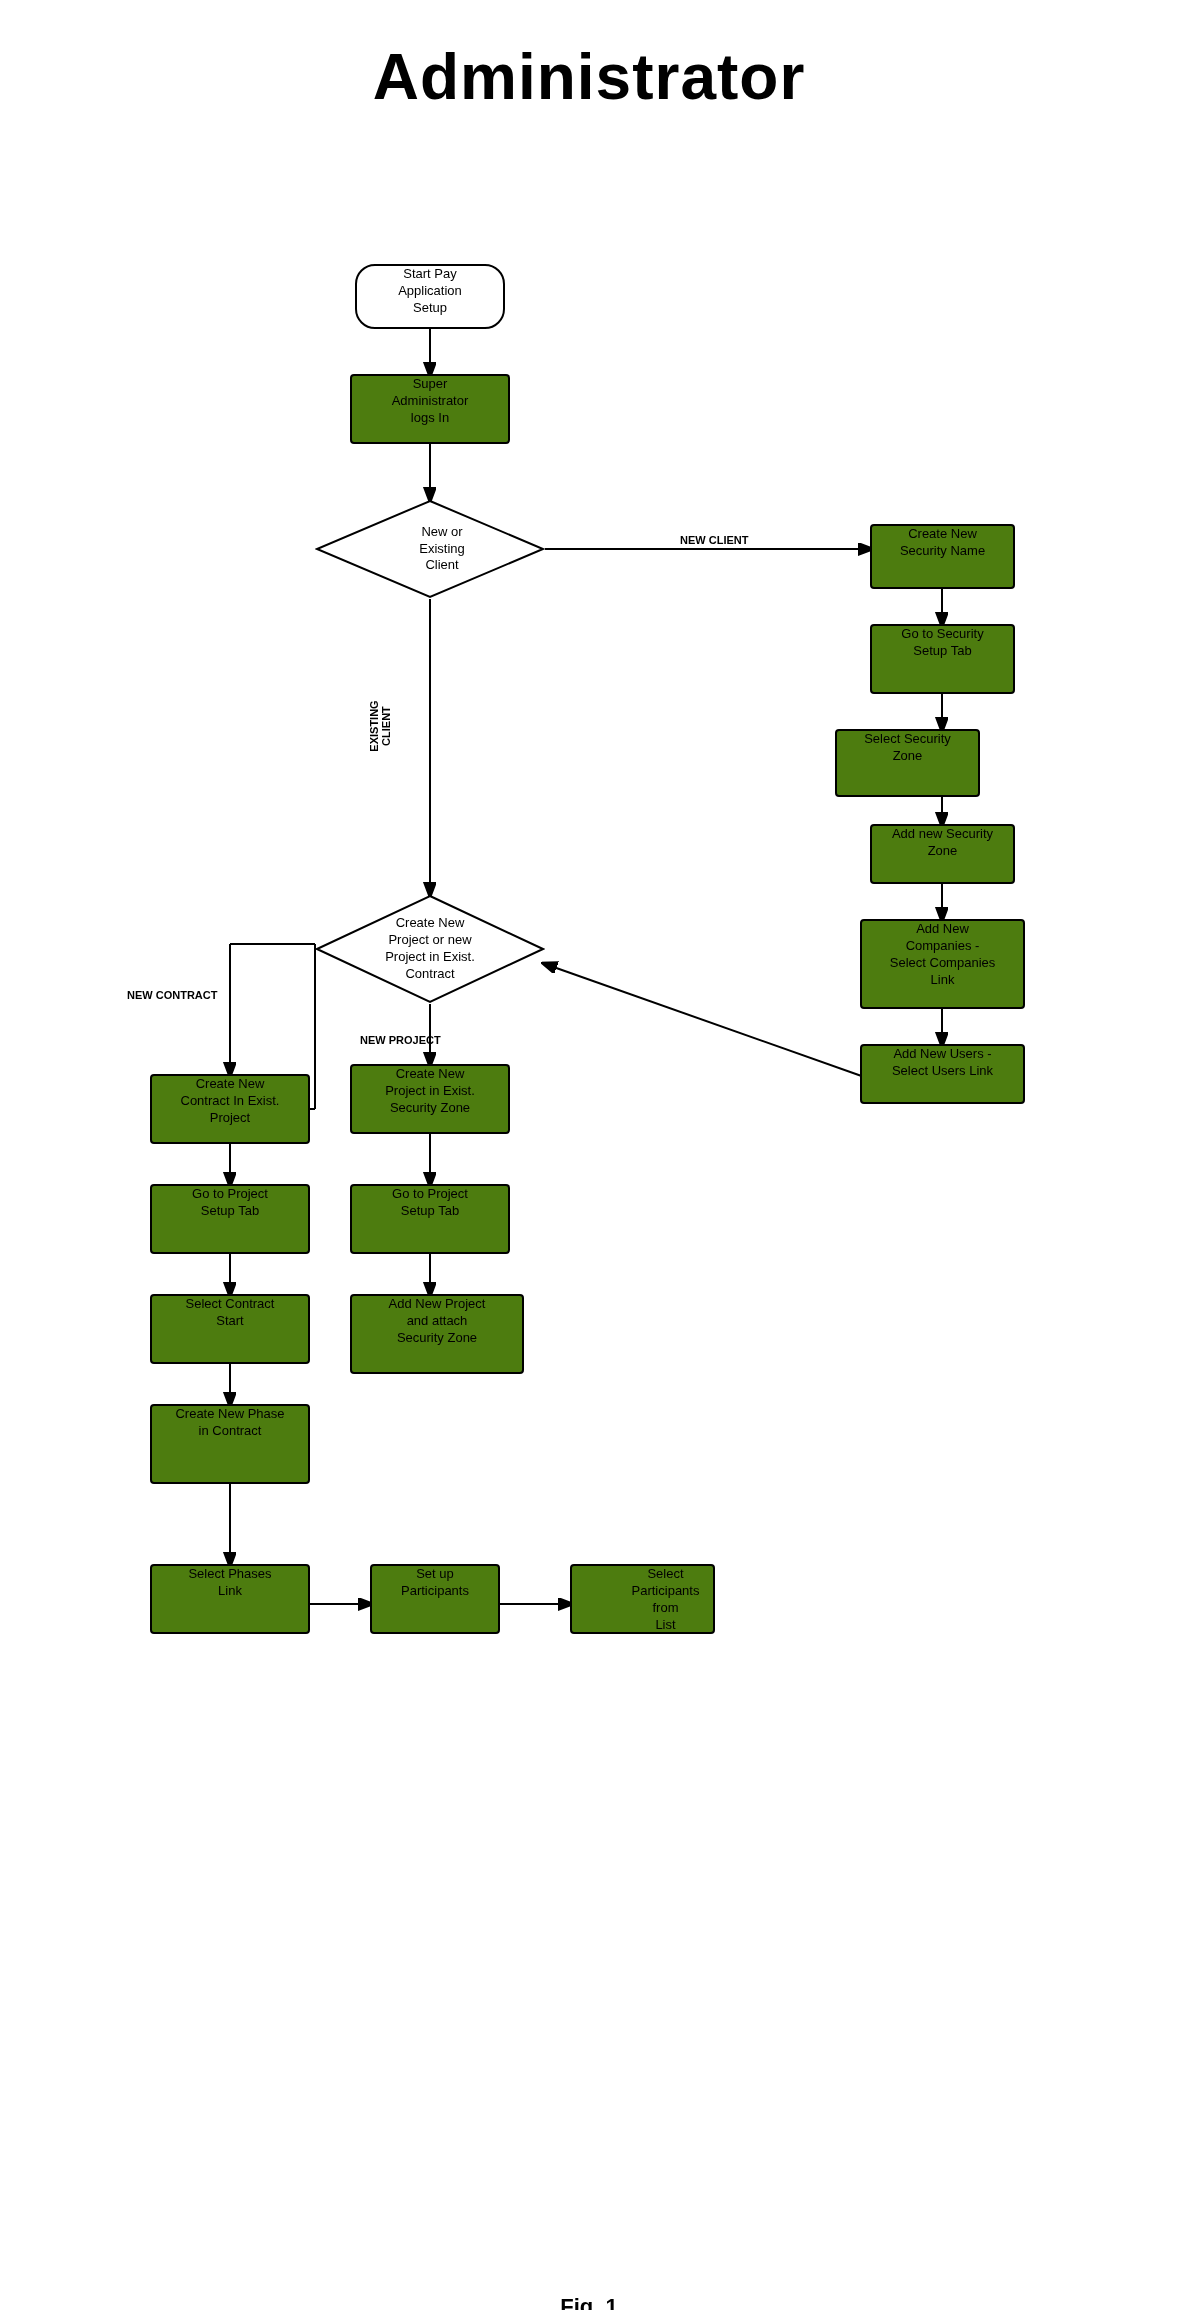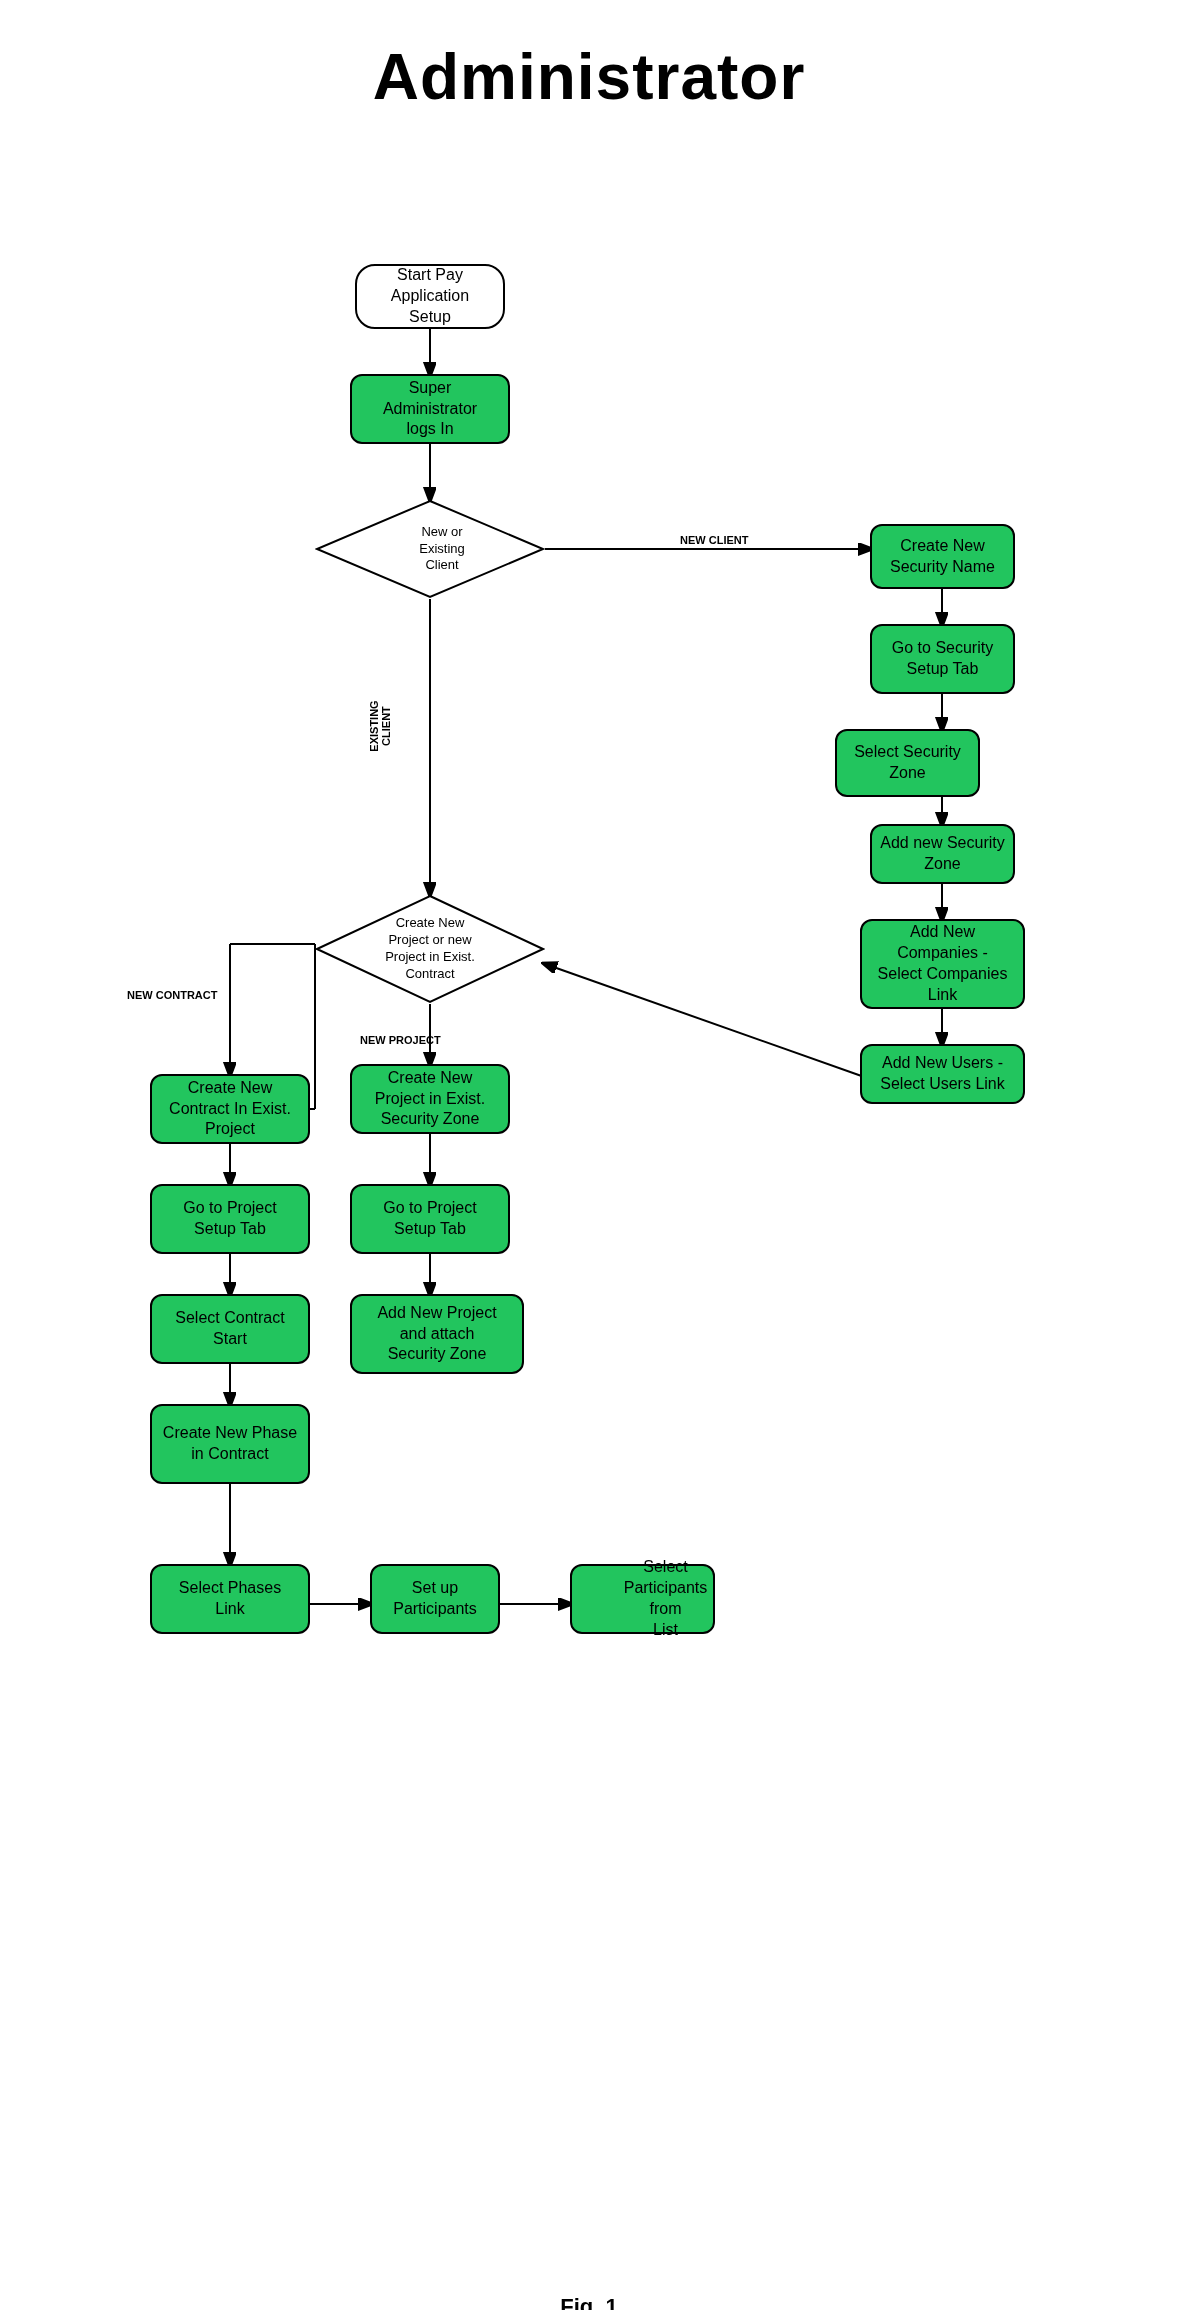--- a/index.html
+++ b/index.html
@@ -22,31 +22,30 @@
     }
     .diagram-container {
       position: relative;
       width: 1178px;
       height: 2150px;
     }
     
     .fc-node {
       position: absolute;
       display: flex;
-      align-items: center;
       justify-content: center;
       text-align: center;
-      font-size: 16px;
+      font-size: 13px;
       font-family: Arial, sans-serif;
       line-height: 1.3;
     }
     .fc-rect {
       border: 2px solid #000;
-      background: #22c55e;
-      border-radius: 12px;
+      background: #4d7c0f;
+      border-radius: 4px;
     }
     .fc-rounded {
       border: 2px solid #000;
       background: #fff;
       border-radius: 20px;
     }
     .fc-diamond-wrap {
       position: absolute;
     }
     .fc-diamond {

